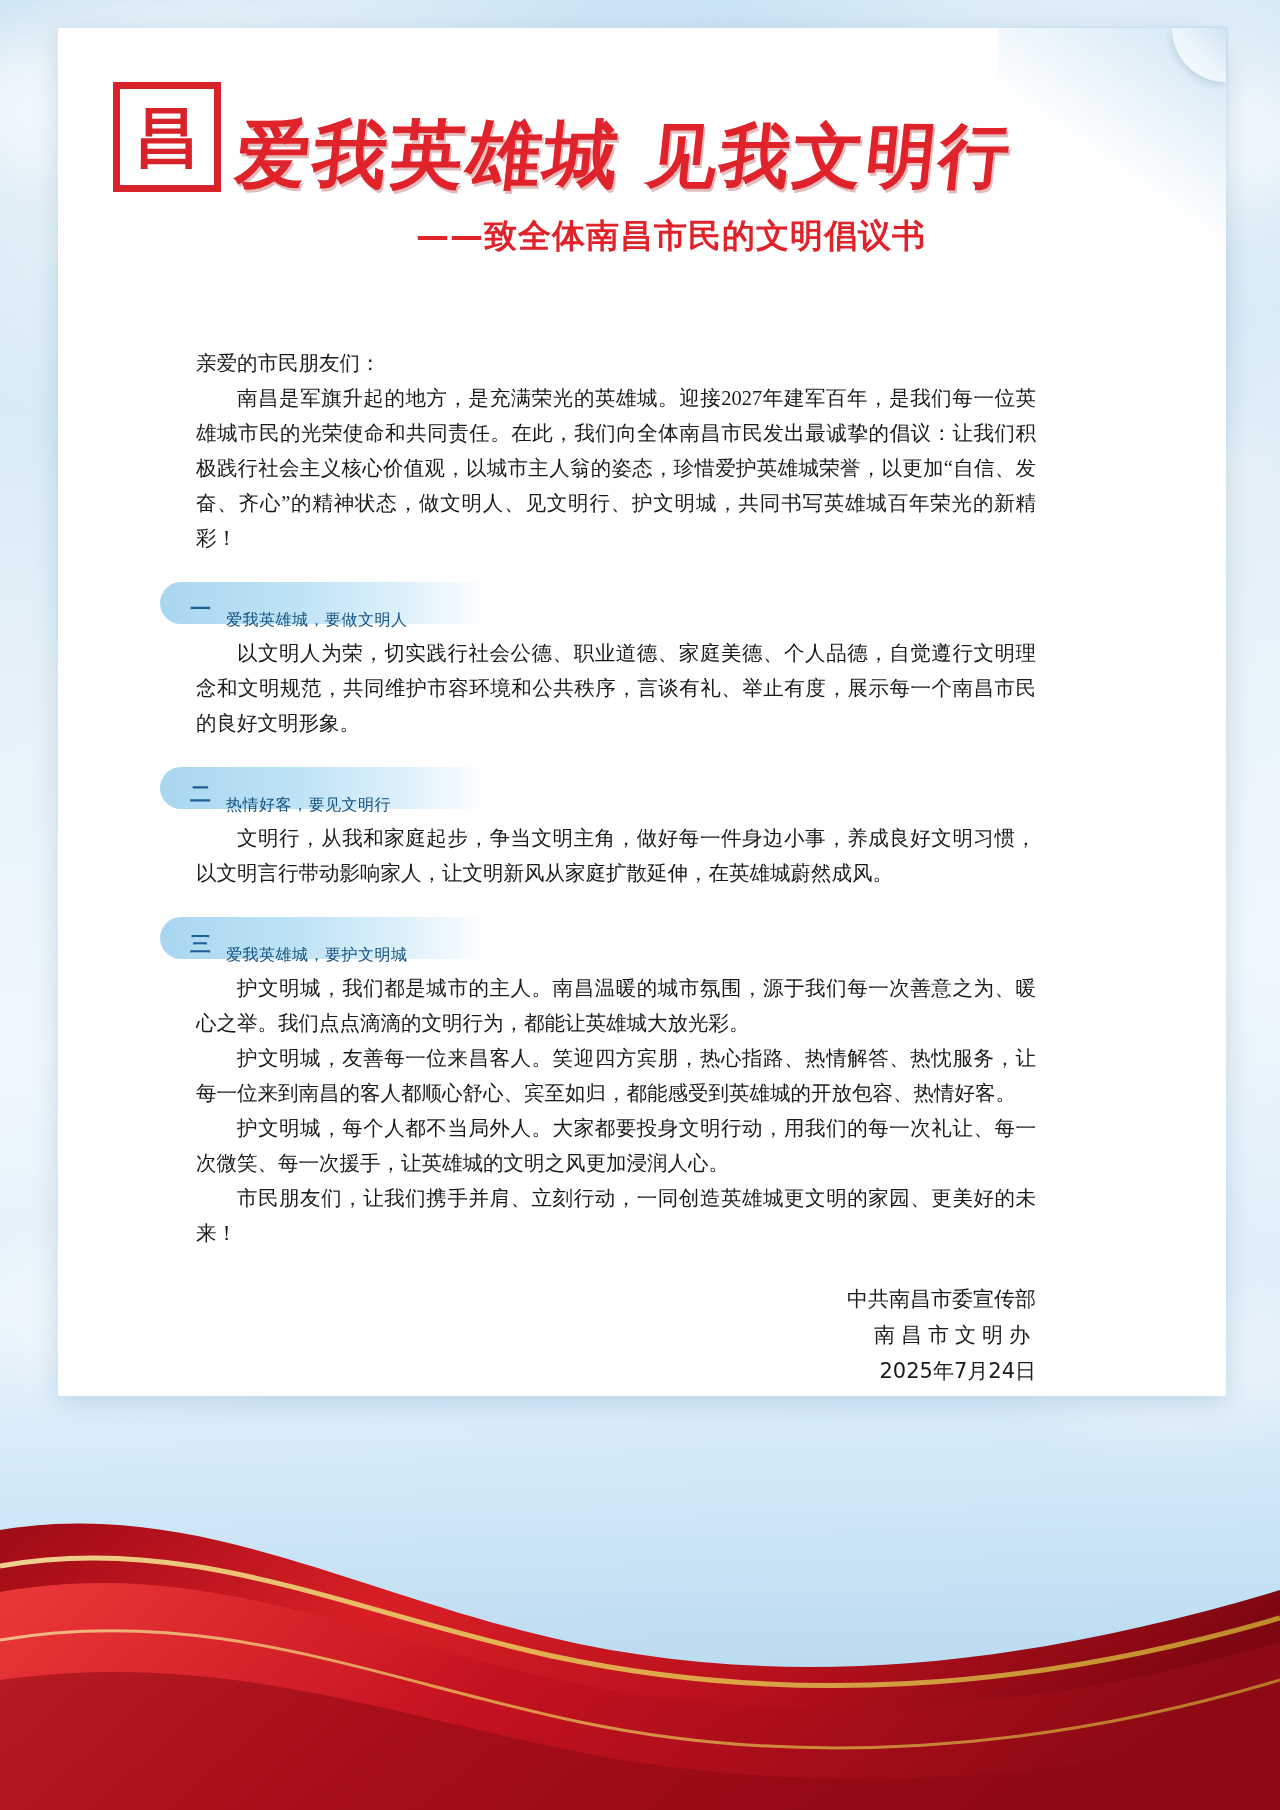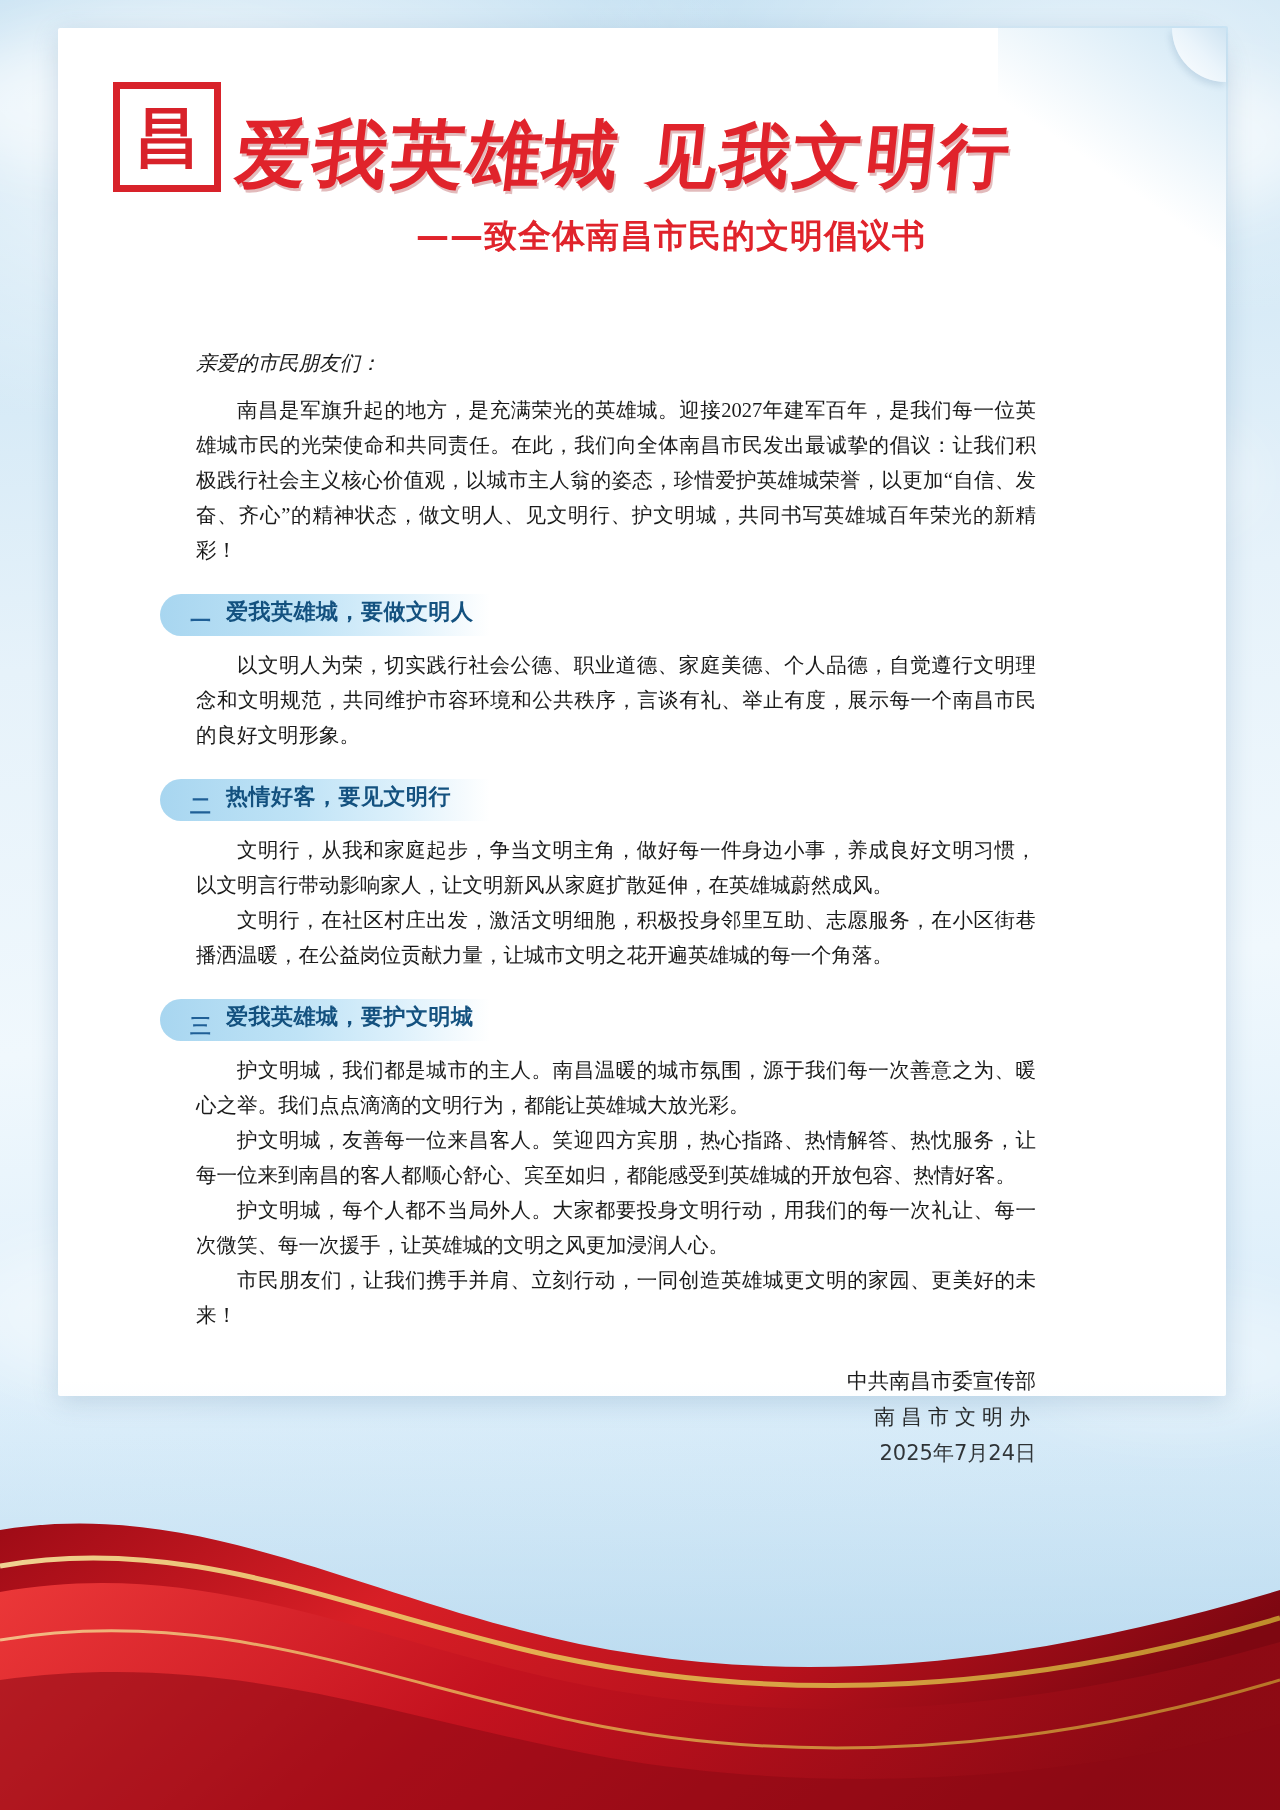--- a/index.html
+++ b/index.html
@@ -134,21 +134,21 @@
     position: absolute;
     left: 138px;
     top: 318px;
     width: 840px;
     color: #1a1a1a;
     font-family: "DejaVu Sans", sans-serif;
     font-size: 20.5px;
     line-height: 35px;
     text-align: justify;
   }
-  .salutation { margin: 0 0 12px 0; font-style: italic; }
+  .salutation { margin: 0 0 0 0; }
   .para {
     margin: 0;
     text-indent: 2em;
     font-family: Liberation Serif, serif;
   }
 
   
   .section-head {
     position: relative;
     margin: 26px 0 12px -36px;
@@ -169,25 +169,25 @@
     left: 30px;
     top: 9px;
     color: #1f5f96;
     font-family: "DejaVu Serif", serif;
     font-size: 21px;
     font-weight: bold;
   }
   .ribbon-text {
     position: absolute;
     left: 66px;
-    top: 0;
+    top: 20px;
     color: #13517f;
     font-family: "DejaVu Sans", sans-serif;
-    font-weight: bold;
-    font-size: 22px;
+    font-weight: normal;
+    font-size: 16px;
     letter-spacing: 0.5px;
     white-space: nowrap;
   }
 
   
   .signature {
     margin-top: 30px;
     text-align: right;
     line-height: 36px;
     font-size: 21px;
@@ -242,21 +242,20 @@
         <div class="ribbon-text">爱我英雄城，要做文明人</div>
       </div>
       <p class="para">以文明人为荣，切实践行社会公德、职业道德、家庭美德、个人品德，自觉遵行文明理念和文明规范，共同维护市容环境和公共秩序，言谈有礼、举止有度，展示每一个南昌市民的良好文明形象。</p>
 
       <div class="section-head">
         <div class="ribbon-bg"></div>
         <div class="ribbon-num">二</div>
         <div class="ribbon-text">热情好客，要见文明行</div>
       </div>
       <p class="para">文明行，从我和家庭起步，争当文明主角，做好每一件身边小事，养成良好文明习惯，以文明言行带动影响家人，让文明新风从家庭扩散延伸，在英雄城蔚然成风。</p>
-      <p class="para">文明行，在社区村庄出发，激活文明细胞，积极投身邻里互助、志愿服务，在小区街巷播洒温暖，在公益岗位贡献力量，让城市文明之花开遍英雄城的每一个角落。</p>
 
       <div class="section-head">
         <div class="ribbon-bg"></div>
         <div class="ribbon-num">三</div>
         <div class="ribbon-text">爱我英雄城，要护文明城</div>
       </div>
       <p class="para">护文明城，我们都是城市的主人。南昌温暖的城市氛围，源于我们每一次善意之为、暖心之举。我们点点滴滴的文明行为，都能让英雄城大放光彩。</p>
       <p class="para">护文明城，友善每一位来昌客人。笑迎四方宾朋，热心指路、热情解答、热忱服务，让每一位来到南昌的客人都顺心舒心、宾至如归，都能感受到英雄城的开放包容、热情好客。</p>
       <p class="para">护文明城，每个人都不当局外人。大家都要投身文明行动，用我们的每一次礼让、每一次微笑、每一次援手，让英雄城的文明之风更加浸润人心。</p>
       <p class="para">市民朋友们，让我们携手并肩、立刻行动，一同创造英雄城更文明的家园、更美好的未来！</p>

